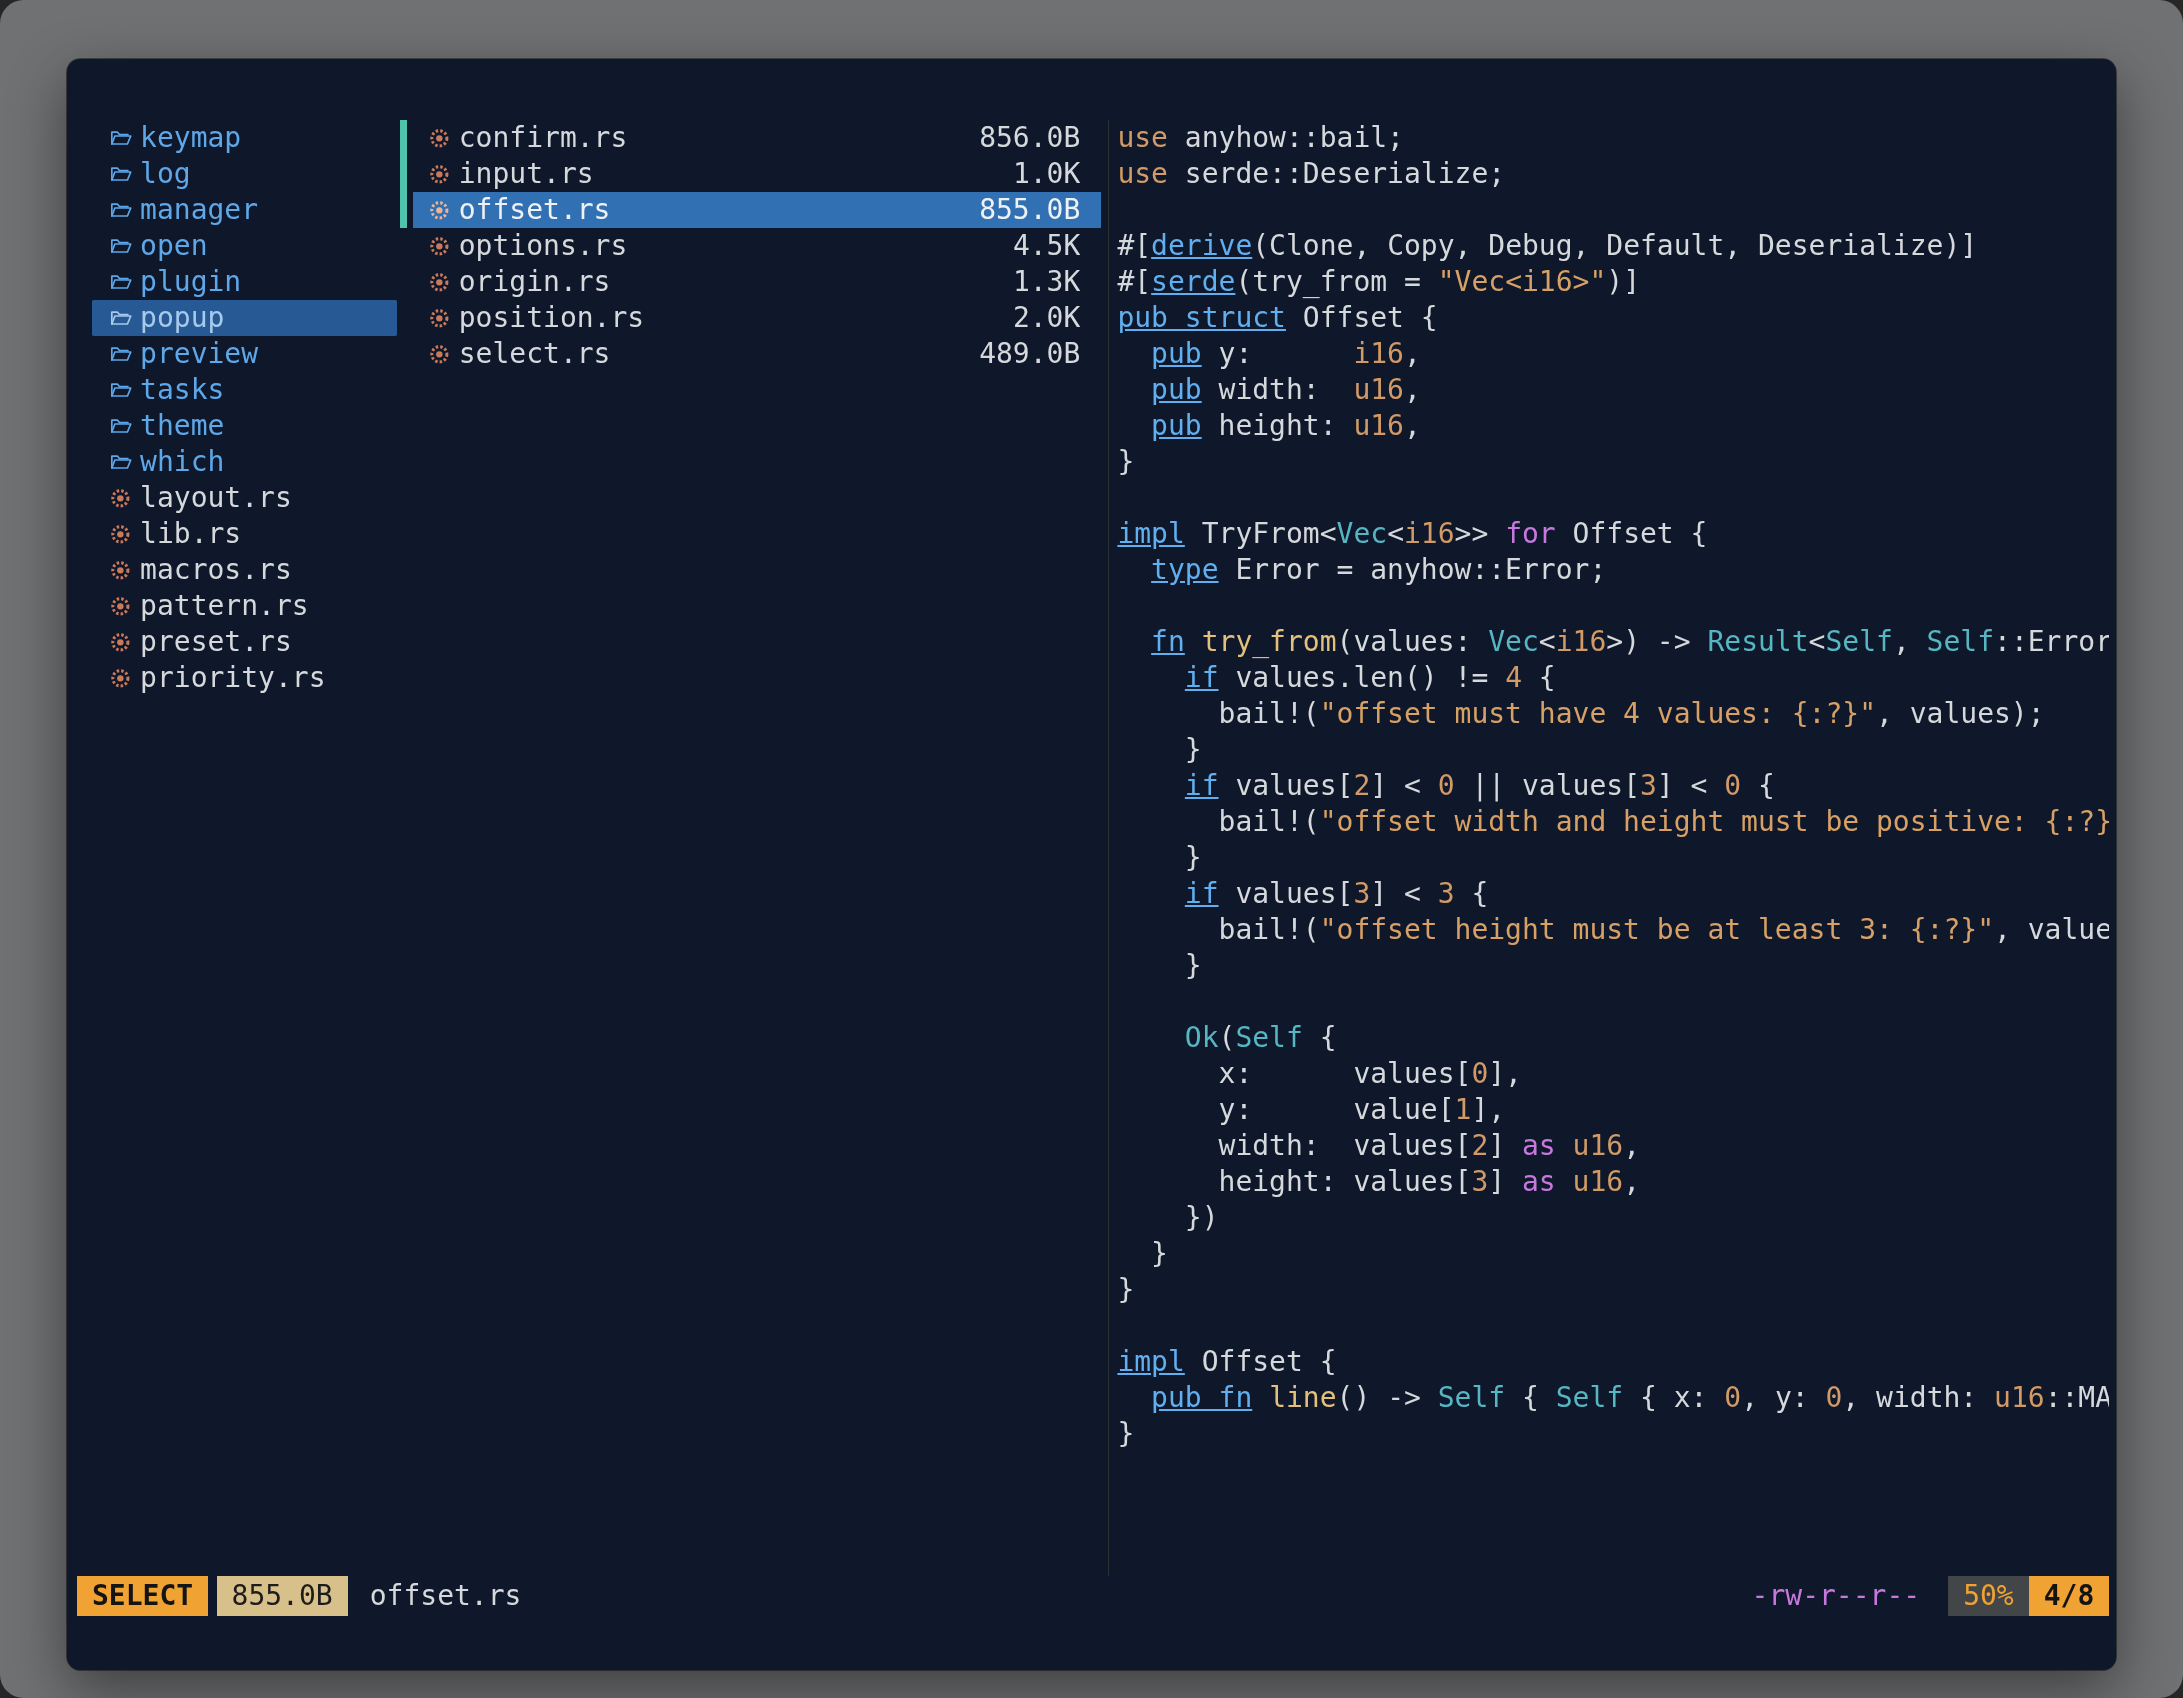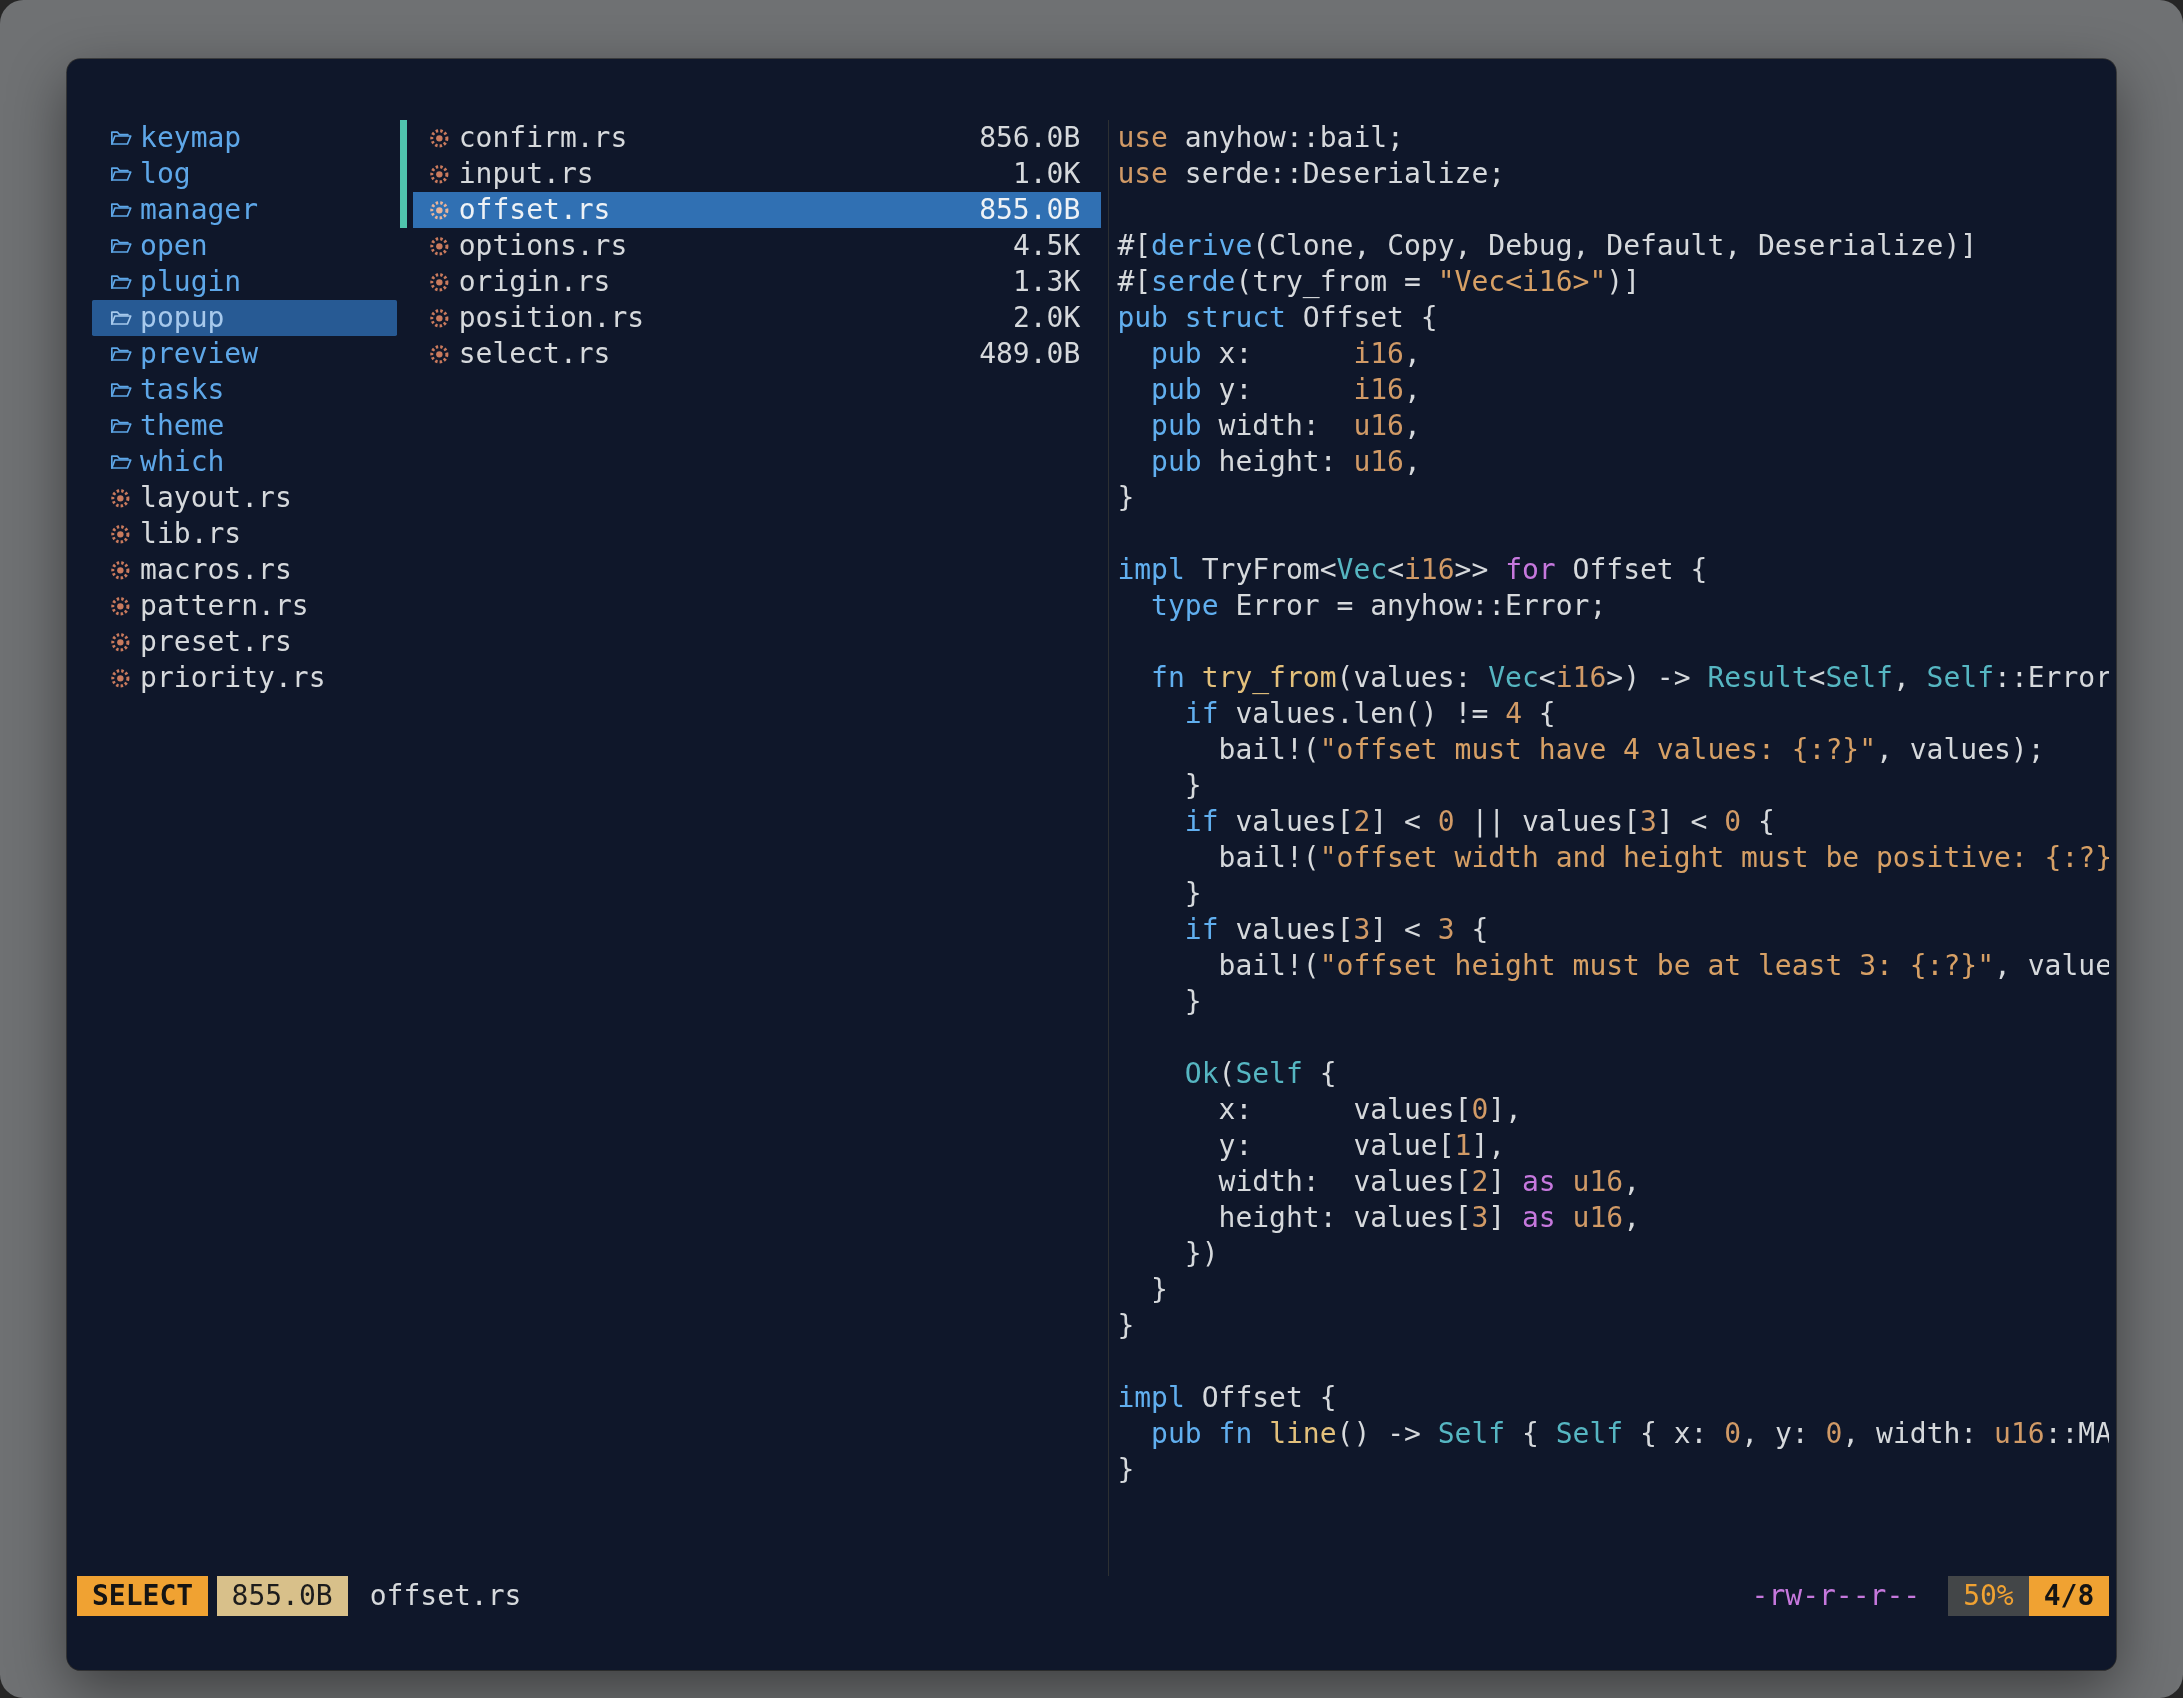--- a/index.html
+++ b/index.html
@@ -36,21 +36,21 @@
   .fname { color:#d6d9dc; }
   .fsize { margin-left:auto; color:#d6d9dc; }
   .file-row.selected .file-row-content { background:#3070b3; }
   .file-row.selected .fname, .file-row.selected .fsize { color:#eef2f6; }
   .file-row.selected .icon { color:#e8b49a; }
 
   
   .preview { flex:1; border-left:1.7px solid #2d3032; padding:0 6.7px 0 8.4px; overflow:hidden; }
   .code-line { white-space:pre; height:36px; overflow:hidden; }
   .tok-fg   { color:#d6d9dc; }
-  .tok-kw   { color:#61afef; }
+  .tok-kw   { color:#61afef;text-decoration:underline; }
   .tok-mag  { color:#c678dd; }
   .tok-org  { color:#d19a66; }
   .tok-str  { color:#d7a065; }
   .tok-cyan { color:#56b6c2; }
   .tok-yel  { color:#e3c07b; }
 
   
   .statusbar { height:40px; margin:0 6.7px 54px 10px; display:flex; align-items:center;
                font-size:28px; white-space:nowrap; }
   .badge, .chip { display:inline-flex; align-items:center; height:40px; padding:0 15px; }
@@ -308,21 +308,20 @@
             </span>
           </div>
         </div>
       <div class="preview">
           <div class="code-line"><span class="tok-org">use</span><span class="tok-fg"> anyhow::bail;</span></div>
           <div class="code-line"><span class="tok-org">use</span><span class="tok-fg"> serde::Deserialize;</span></div>
           <div class="code-line">&nbsp;</div>
           <div class="code-line"><span class="tok-fg">#[</span><span class="tok-kw">derive</span><span class="tok-fg">(Clone, Copy, Debug, Default, Deserialize)]</span></div>
           <div class="code-line"><span class="tok-fg">#[</span><span class="tok-kw">serde</span><span class="tok-fg">(try_from = </span><span class="tok-str">"Vec&lt;i16&gt;"</span><span class="tok-fg">)]</span></div>
           <div class="code-line"><span class="tok-kw">pub struct</span><span class="tok-fg"> Offset {</span></div>
-          <div class="code-line"><span class="tok-fg">  </span><span class="tok-kw">pub</span><span class="tok-fg"> x:      </span><span class="tok-org">i16</span><span class="tok-fg">,</span></div>
           <div class="code-line"><span class="tok-fg">  </span><span class="tok-kw">pub</span><span class="tok-fg"> y:      </span><span class="tok-org">i16</span><span class="tok-fg">,</span></div>
           <div class="code-line"><span class="tok-fg">  </span><span class="tok-kw">pub</span><span class="tok-fg"> width:  </span><span class="tok-org">u16</span><span class="tok-fg">,</span></div>
           <div class="code-line"><span class="tok-fg">  </span><span class="tok-kw">pub</span><span class="tok-fg"> height: </span><span class="tok-org">u16</span><span class="tok-fg">,</span></div>
           <div class="code-line"><span class="tok-fg">}</span></div>
           <div class="code-line">&nbsp;</div>
           <div class="code-line"><span class="tok-kw">impl</span><span class="tok-fg"> TryFrom&lt;</span><span class="tok-cyan">Vec</span><span class="tok-fg">&lt;</span><span class="tok-org">i16</span><span class="tok-fg">&gt;&gt; </span><span class="tok-mag">for</span><span class="tok-fg"> Offset {</span></div>
           <div class="code-line"><span class="tok-fg">  </span><span class="tok-kw">type</span><span class="tok-fg"> Error = anyhow::Error;</span></div>
           <div class="code-line">&nbsp;</div>
           <div class="code-line"><span class="tok-fg">  </span><span class="tok-kw">fn</span><span class="tok-fg"> </span><span class="tok-yel">try_from</span><span class="tok-fg">(values: </span><span class="tok-cyan">Vec</span><span class="tok-fg">&lt;</span><span class="tok-org">i16</span><span class="tok-fg">&gt;) -&gt; </span><span class="tok-cyan">Result</span><span class="tok-fg">&lt;</span><span class="tok-cyan">Self</span><span class="tok-fg">, </span><span class="tok-cyan">Self</span><span class="tok-fg">::Error</span></div>
           <div class="code-line"><span class="tok-fg">    </span><span class="tok-kw">if</span><span class="tok-fg"> values.len() != </span><span class="tok-org">4</span><span class="tok-fg"> {</span></div>

